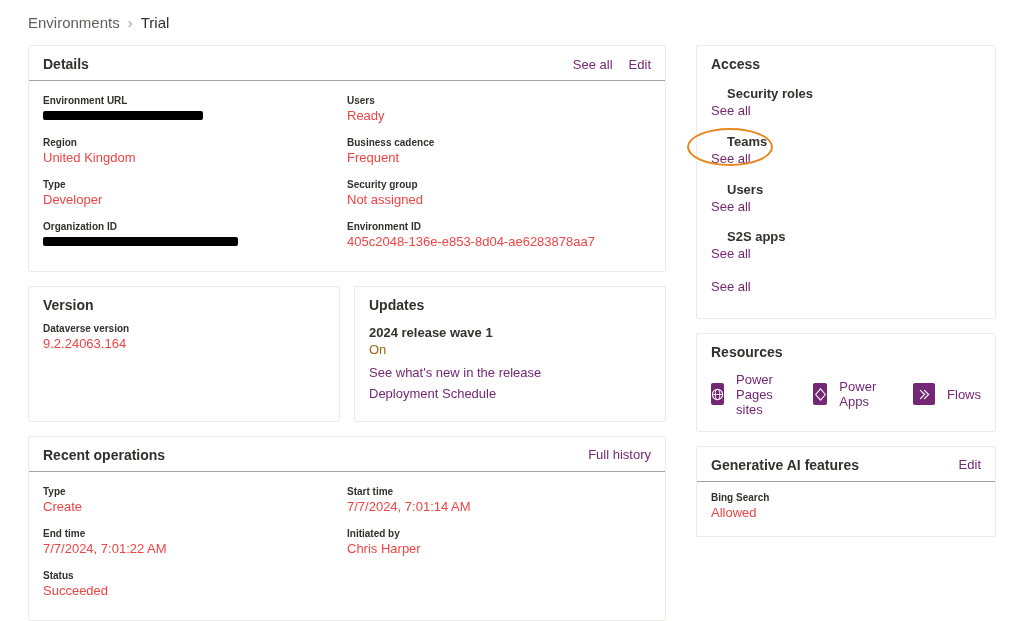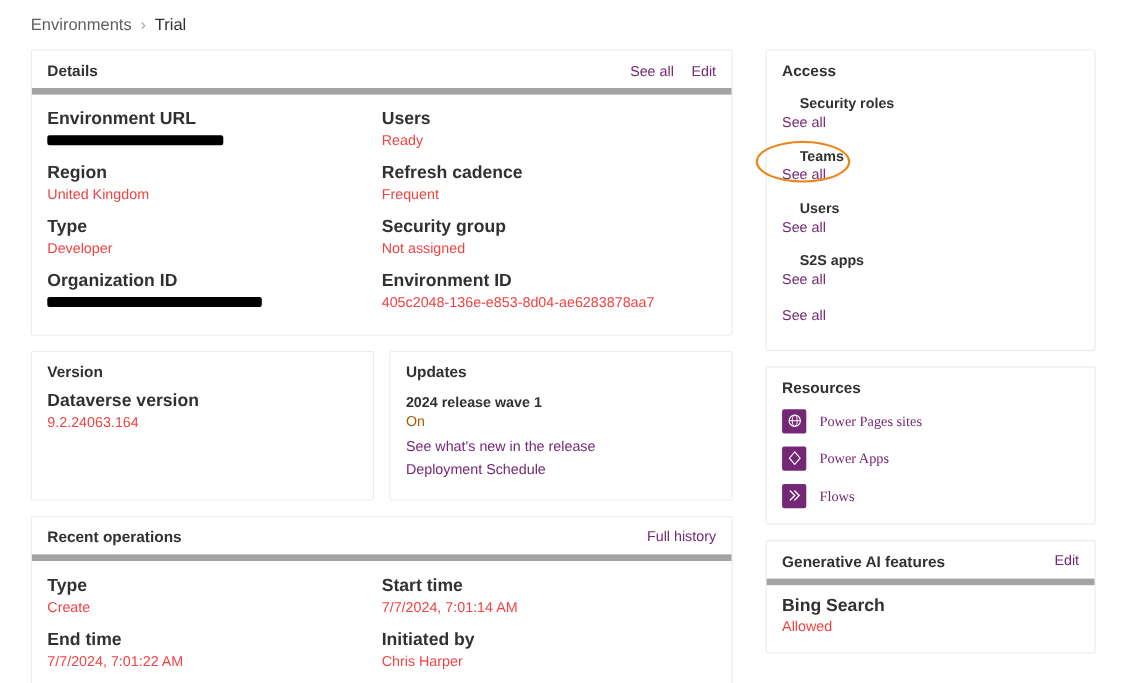--- a/index.html
+++ b/index.html
@@ -4,41 +4,41 @@
 <style>
   * { box-sizing: border-box; }
   html, body { margin:0; padding:0; font-family: "Segoe UI", Arial, sans-serif; font-size:13px; color:#323130; background:#fff; }
   .page { width:1024px; height:621px; padding:0 28px 10px 28px; position:relative; }
   .breadcrumb { display:flex; align-items:center; gap:8px; font-size:15px; color:#605e5c; padding:14px 0 14px 0; }
   .breadcrumb .chev { color:#a19f9d; }
   .columns { display:flex; gap:30px; }
   .col-left { flex:1; min-width:0; display:flex; flex-direction:column; gap:14px; }
   .col-right { width:300px; display:flex; flex-direction:column; gap:14px; }
   .card { border:1px solid #edebe9; border-radius:2px; background:#fff; }
-  .card-hd { display:flex; align-items:center; justify-content:space-between; padding:10px 14px 8px 14px; border-bottom:6px solid #a3a3a3; }
+  .card-hd { display:flex; align-items:center; justify-content:space-between; padding:10px 14px 8px 14px; border-bottom:1px solid #a3a3a3; }
   .card-hd.noborder { border-bottom:none; padding-bottom:2px; }
   .card-title { font-weight:600; font-size:14px; }
   .card-actions { display:flex; gap:16px; }
   .linkcmd { color:#742774; font-size:13px; cursor:pointer; }
   .card-body { padding:8px 14px 14px 14px; }
   .kv-grid { display:flex; flex-wrap:wrap; }
   .kv { width:50%; padding:6px 8px 8px 0; }
-  .kv-label { font-weight:600; font-size:16px; color:#323130; }
+  .kv-label { font-weight:600; font-size:10px; color:#323130; }
   .kv-val { font-size:13px; color:#ef4444; margin-top:2px; word-break:break-all; }
   .redact { display:inline-block; height:9px; background:#000; border-radius:2px; }
   .row2 { display:flex; gap:14px; }
   .row2 > .card { flex:1; }
   .updates-body { padding:10px 14px 16px 14px; }
   .upd-title { font-weight:600; font-size:13px; }
   .upd-val { font-size:13px; color:#a16207; margin:2px 0 6px 0; }
   .plink { color:#742774; font-size:13px; cursor:pointer; display:block; line-height:1.6; }
   .access-list { padding:2px 14px 14px 14px; }
   .access-item { padding:6px 0; }
   .access-item .lbl { font-weight:600; font-size:13px;margin-left:16px; }
-  .resource-list { padding:10px 14px 14px 14px; display:flex; flex-direction:column; gap:12px;font-family:Liberation Serif, serif; }
+  .resource-list { padding:10px 14px 14px 14px; display:flex; flex-direction:row; gap:29px; }
   .res-item { display:flex; align-items:center; gap:12px; cursor:pointer; }
   .res-icon { width:22px; height:22px; background:#742774; display:flex; align-items:center; justify-content:center; border-radius:2px; }
   .res-icon svg { fill:#fff; }
   .res-label { color:#742774; font-size:13px; }
   .genai-body { padding:10px 14px 16px 14px; }
   
   .ellipse { position:absolute; border:2px solid #e8871e; border-radius:50%; pointer-events:none; }
 </style>
 </head>
 <body>
@@ -71,21 +71,21 @@
             </div>
             <div class="kv">
               <div class="kv-label">Users</div>
               <div class="kv-val">Ready</div>
             </div>
             <div class="kv">
               <div class="kv-label">Region</div>
               <div class="kv-val">United Kingdom</div>
             </div>
             <div class="kv">
-              <div class="kv-label">Refresh cadence</div>
+              <div class="kv-label">Business cadence</div>
               <div class="kv-val">Frequent</div>
             </div>
             <div class="kv">
               <div class="kv-label">Type</div>
               <div class="kv-val">Developer</div>
             </div>
             <div class="kv">
               <div class="kv-label">Security group</div>
               <div class="kv-val">Not assigned</div>
             </div>

